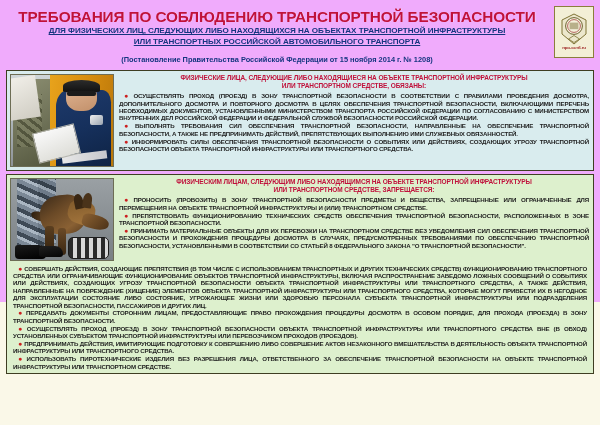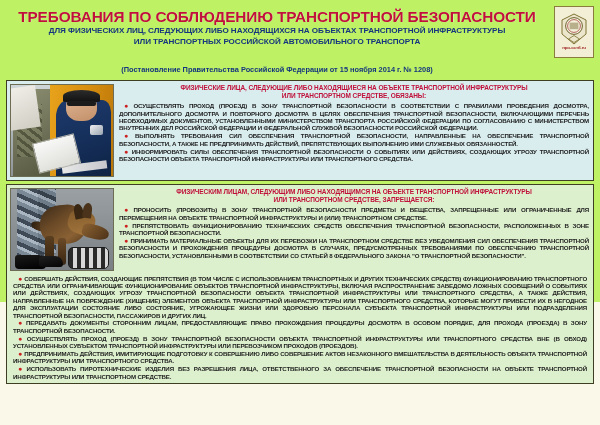--- a/index.html
+++ b/index.html
@@ -12,21 +12,21 @@
     background: #faf8e8;
     font-family: "Liberation Sans", sans-serif;
     position: relative;
   }
 
   
   #poster {
     position: absolute;
     left: 0; top: 0;
     width: 600px; height: 302px;
-    background: #bef264;
+    background: #f0abfc;
     padding: 4px 4px 8px 4px;
   }
 
   
   #header {
     position: relative;
     padding: 5px 54px 3px 8px;
     text-align: center;
   }
   #title-main {
@@ -39,27 +39,28 @@
     text-shadow: 0.4px 0.4px 0 rgba(255,255,255,0.6);
   }
   #title-sub1, #title-sub2 {
     color: #14357f;
     font-size: 8.1px;
     font-weight: bold;
     line-height: 1.22;
     letter-spacing: -0.05px;
     white-space: nowrap;
     margin-top: 1px;
+    text-decoration: underline;
   }
   #title-law {
     color: #14357f;
     font-size: 7.4px;
     font-weight: bold;
     line-height: 1.25;
-    margin-top: 18px;
+    margin-top: 8px;
     white-space: nowrap;
   }
 
   
   #logo {
     position: absolute;
     right: 2px; top: 2px;
     width: 40px; height: 52px;
     background: #f3efd6;
     border: 1px solid #8a7d3c;

